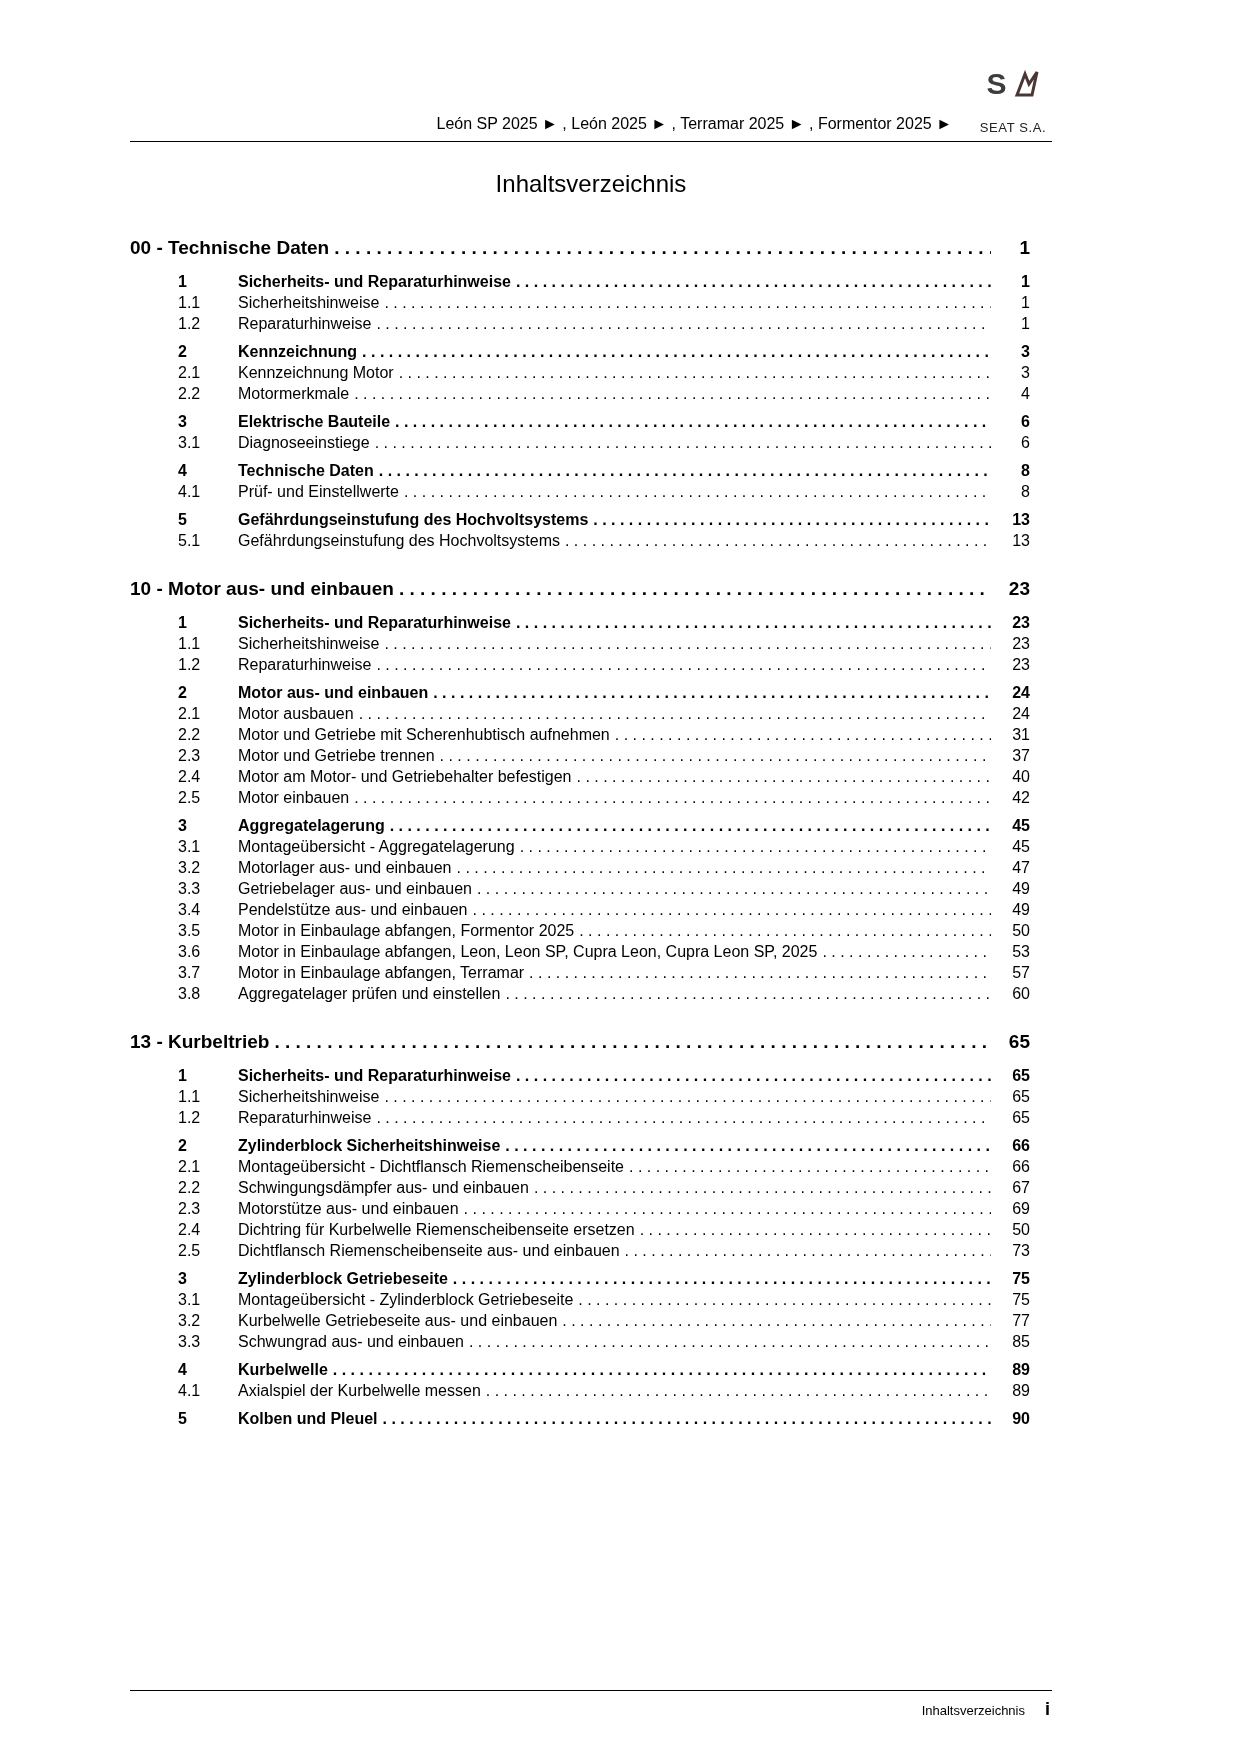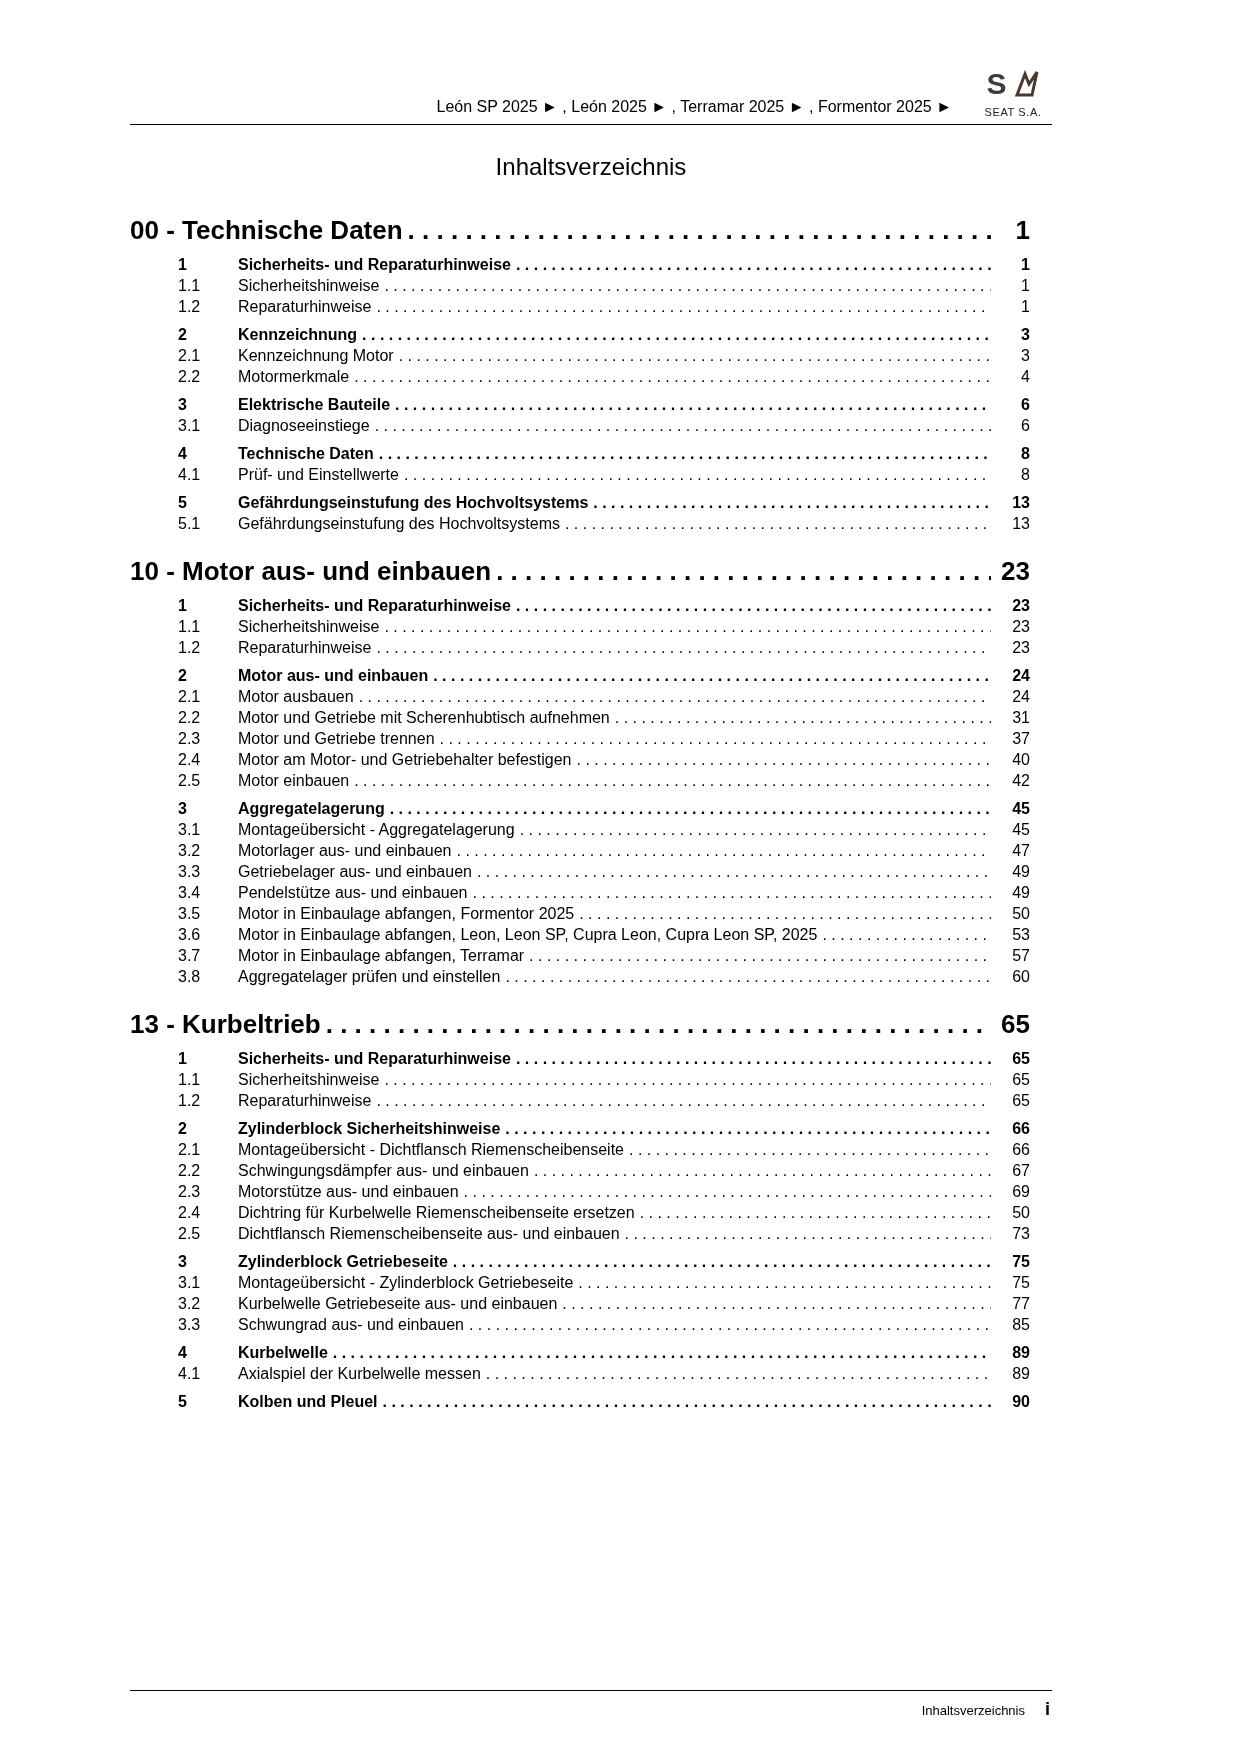--- a/index.html
+++ b/index.html
@@ -13,33 +13,33 @@
     overflow:hidden;
   }
   .content { position:absolute; left:130px; top:0; width:922px; }
 
   
   .header { display:flex; justify-content:flex-end; align-items:flex-end; gap:22px; padding-top:68px; }
   .header-text { text-align:right; font-size:16px; line-height:23px; }
   .logo-block { width:78px; text-align:center; }
   .logo-icons { display:flex; justify-content:center; align-items:center; gap:7px; height:32px; }
   .logo-s { font-size:30px; font-weight:bold; color:#3d3d3d; line-height:30px; }
-  .logo-caption { font-size:11px; letter-spacing:.6px; margin-top:6px; color:#222; }
+  .logo-caption { font-size:13px; letter-spacing:.6px; margin-top:20px; color:#222; }
   .top-rule { border-top:1.5px solid #000; margin-top:6px; }
 
   
   .doc-title { text-align:center; font-size:24px; font-weight:400; margin-top:28px; }
 
   
   .toc { margin-top:36px; }
   .chapter { margin-top:24px; }
   .chapter:first-child { margin-top:0; }
   .chapter-head {
     display:flex; align-items:baseline;
-    font-size:26px; font-weight:bold; line-height:27px;
+    font-size:19px; font-weight:bold; line-height:27px;
     margin-bottom:10px; padding-right:22px;
   }
   .chapter-title { flex:none; white-space:nowrap; }
   .toc-row {
     display:flex; align-items:baseline;
     font-size:16px; line-height:21px;
     padding:0 22px 0 48px;
   }
   .toc-row.strong { font-weight:bold; margin-top:7px; }
   .num { flex:none; width:60px; }

